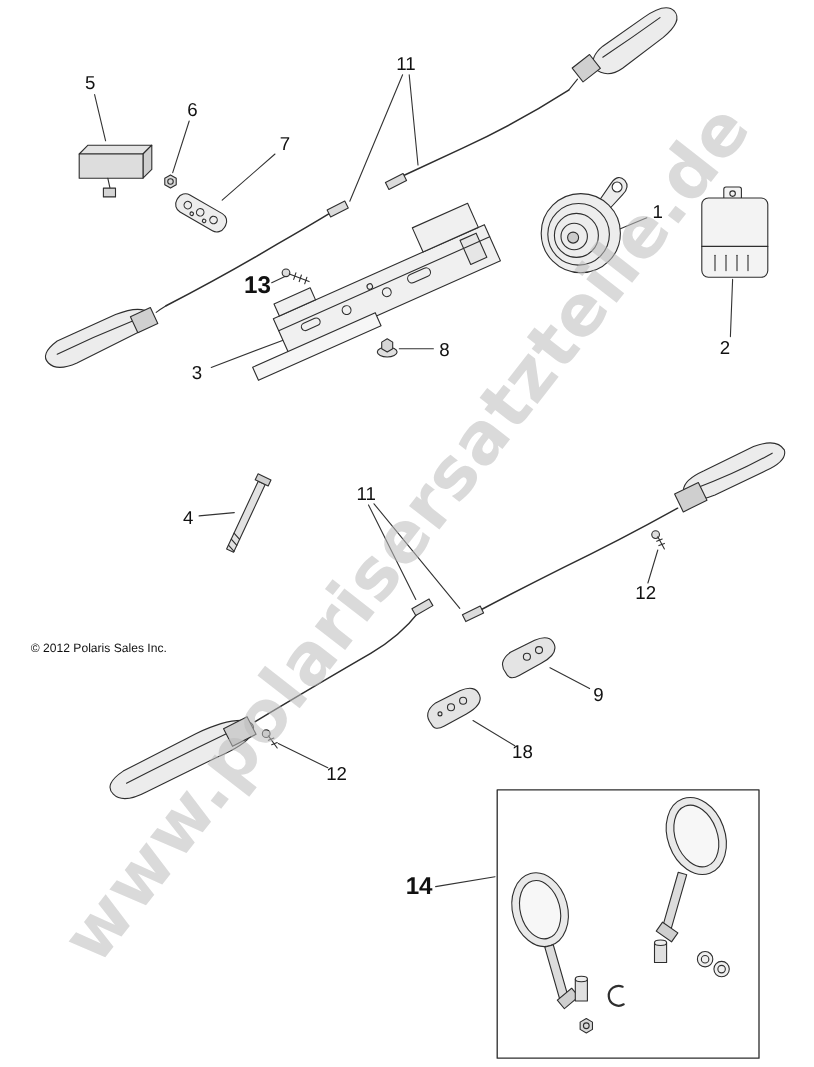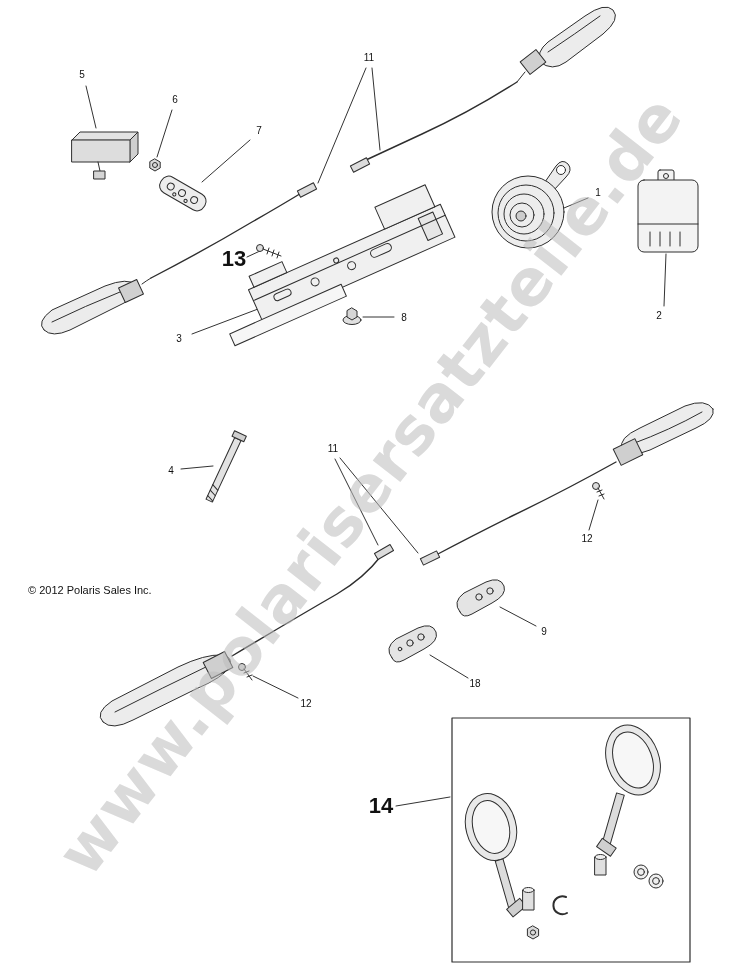--- a/index.html
+++ b/index.html
@@ -6,21 +6,21 @@
   .stage{position:relative;width:740px;height:970px;background:#ffffff;overflow:hidden;
          font-family:"Liberation Sans",sans-serif;}
   .diagram-svg{position:absolute;left:0;top:0;}
   .watermark{position:absolute;left:370px;top:485px;
              transform:translate(-50%,-50%) rotate(-52deg);
              font-family:"DejaVu Sans",sans-serif;font-weight:bold;
              font-size:64px;letter-spacing:1px;color:#bcbcbc;opacity:.55;
              white-space:nowrap;pointer-events:none;}
   .copyright{position:absolute;left:28px;top:584px;font-size:11px;color:#111;}
   .callout{position:absolute;transform:translate(-50%,-50%);
-           font-size:10px;color:#111;line-height:1;}
+           font-size:17px;color:#111;line-height:1;}
   .callout.big{font-size:22px;font-weight:bold;}
 </style>
 </head>
 <body>
 
 <div class="stage">
 
   <svg class="diagram-svg" width="740" height="970" viewBox="0 0 740 970" xmlns="http://www.w3.org/2000/svg">
     <g stroke="#2e2e2e" stroke-width="1" fill="none" stroke-linecap="round" stroke-linejoin="round">
 

